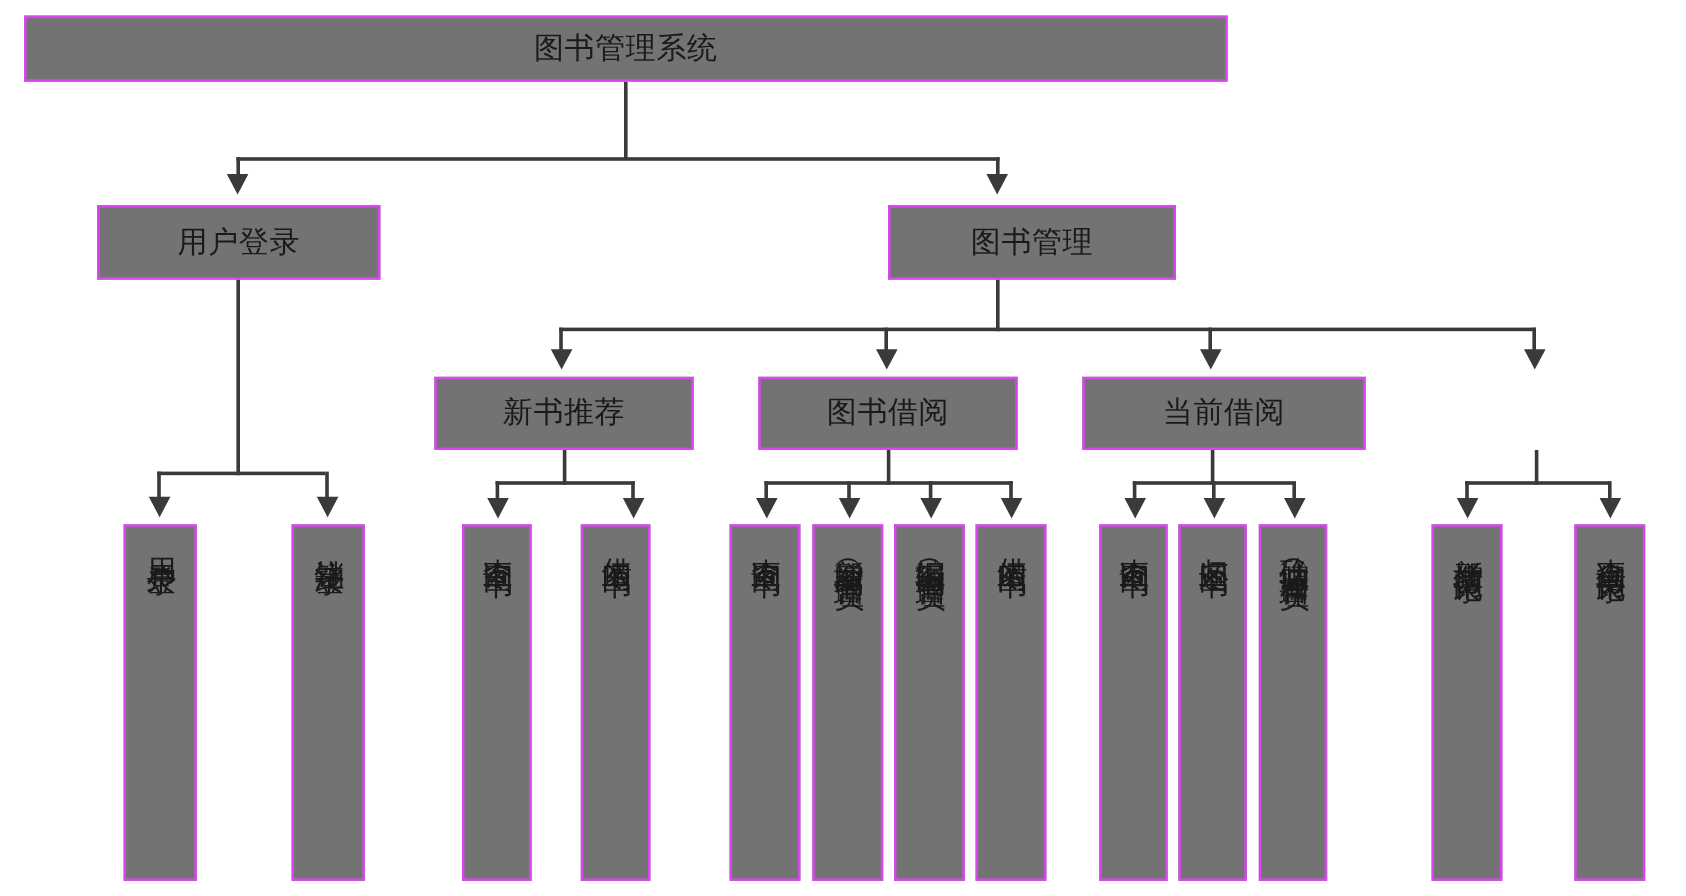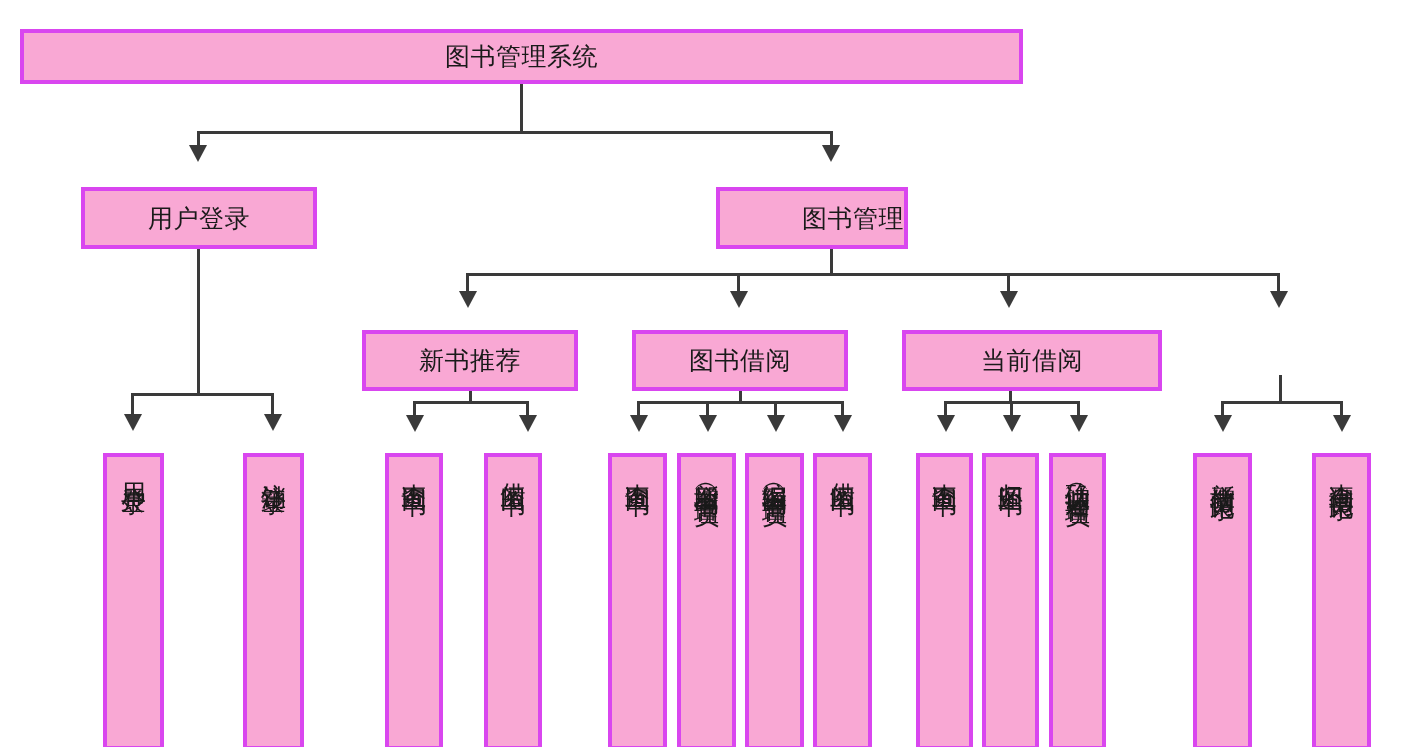--- a/index.html
+++ b/index.html
@@ -13,28 +13,27 @@
   #canvas {
     position: relative;
     width: 1405px;
     height: 747px;
     background: #ffffff;
     overflow: hidden;
   }
   .node {
     position: absolute;
     box-sizing: border-box;
-    border: 4px solid #d946ef;
-    background: #f9a8d4;
+    border: 2px solid #d946ef;
+    background: #737373;
     display: flex;
     align-items: center;
     justify-content: center;
     color: #1a1a1a;
     z-index: 3;
-    margin-top: 16px;
   }
   .node .lbl {
     display: block;
     text-align: center;
     line-height: 1.15;
     white-space: nowrap;
   }
   
   .node.h .lbl {
     font-size: 25px;
@@ -94,21 +93,21 @@
   <div class="seg hline" style="left:197px; top:131px; width:636px;"></div>
   <div class="seg vline" style="left:197px; top:131px; height:17px;"></div>
   <div class="arrow" style="left:189px; top:145px;"></div>
   <div class="seg vline" style="left:830px; top:131px; height:17px;"></div>
   <div class="arrow" style="left:822px; top:145px;"></div>
 
   <div class="node h" style="left:81px; top:171px; width:236px; height:62px;">
     <span class="lbl">用户登录</span>
   </div>
 
-  <div class="node h" style="left:716px; top:171px; width:192px; height:62px;justify-content:flex-end;">
+  <div class="node h" style="left:740px; top:171px; width:240px; height:62px;">
     <span class="lbl">图书管理</span>
   </div>
 
   <div class="seg vline" style="left:197px; top:233px; height:163px;"></div>
   <div class="seg hline" style="left:131px; top:393px; width:140px;"></div>
   <div class="seg vline" style="left:131px; top:393px; height:23px;"></div>
   <div class="arrow" style="left:124px; top:414px;"></div>
   <div class="seg vline" style="left:271px; top:393px; height:23px;"></div>
   <div class="arrow" style="left:264px; top:414px;"></div>
 
@@ -122,21 +121,21 @@
   <div class="arrow" style="left:1000px; top:291px;"></div>
   <div class="seg vline" style="left:1277px; top:273px; height:20px;"></div>
   <div class="arrow" style="left:1270px; top:291px;"></div>
 
   <div class="node h" style="left:632px; top:314px; width:216px; height:61px;">
     <span class="lbl">图书借阅</span>
   </div>
   <div class="node h" style="left:362px; top:314px; width:216px; height:61px;">
     <span class="lbl">新书推荐</span>
   </div>
-  <div class="node h" style="left:902px; top:314px; width:260px; height:61px;">
+  <div class="node h" style="left:902px; top:314px; width:236px; height:61px;">
     <span class="lbl">当前借阅</span>
   </div>
 
   <div class="seg vline" style="left:469px; top:375px; height:29px;"></div>
   <div class="seg hline" style="left:413px; top:401px; width:116px;"></div>
   <div class="seg vline" style="left:413px; top:401px; height:16px;"></div>
   <div class="arrow" style="left:406px; top:415px;"></div>
   <div class="seg vline" style="left:526px; top:401px; height:16px;"></div>
   <div class="arrow" style="left:519px; top:415px;"></div>
 

